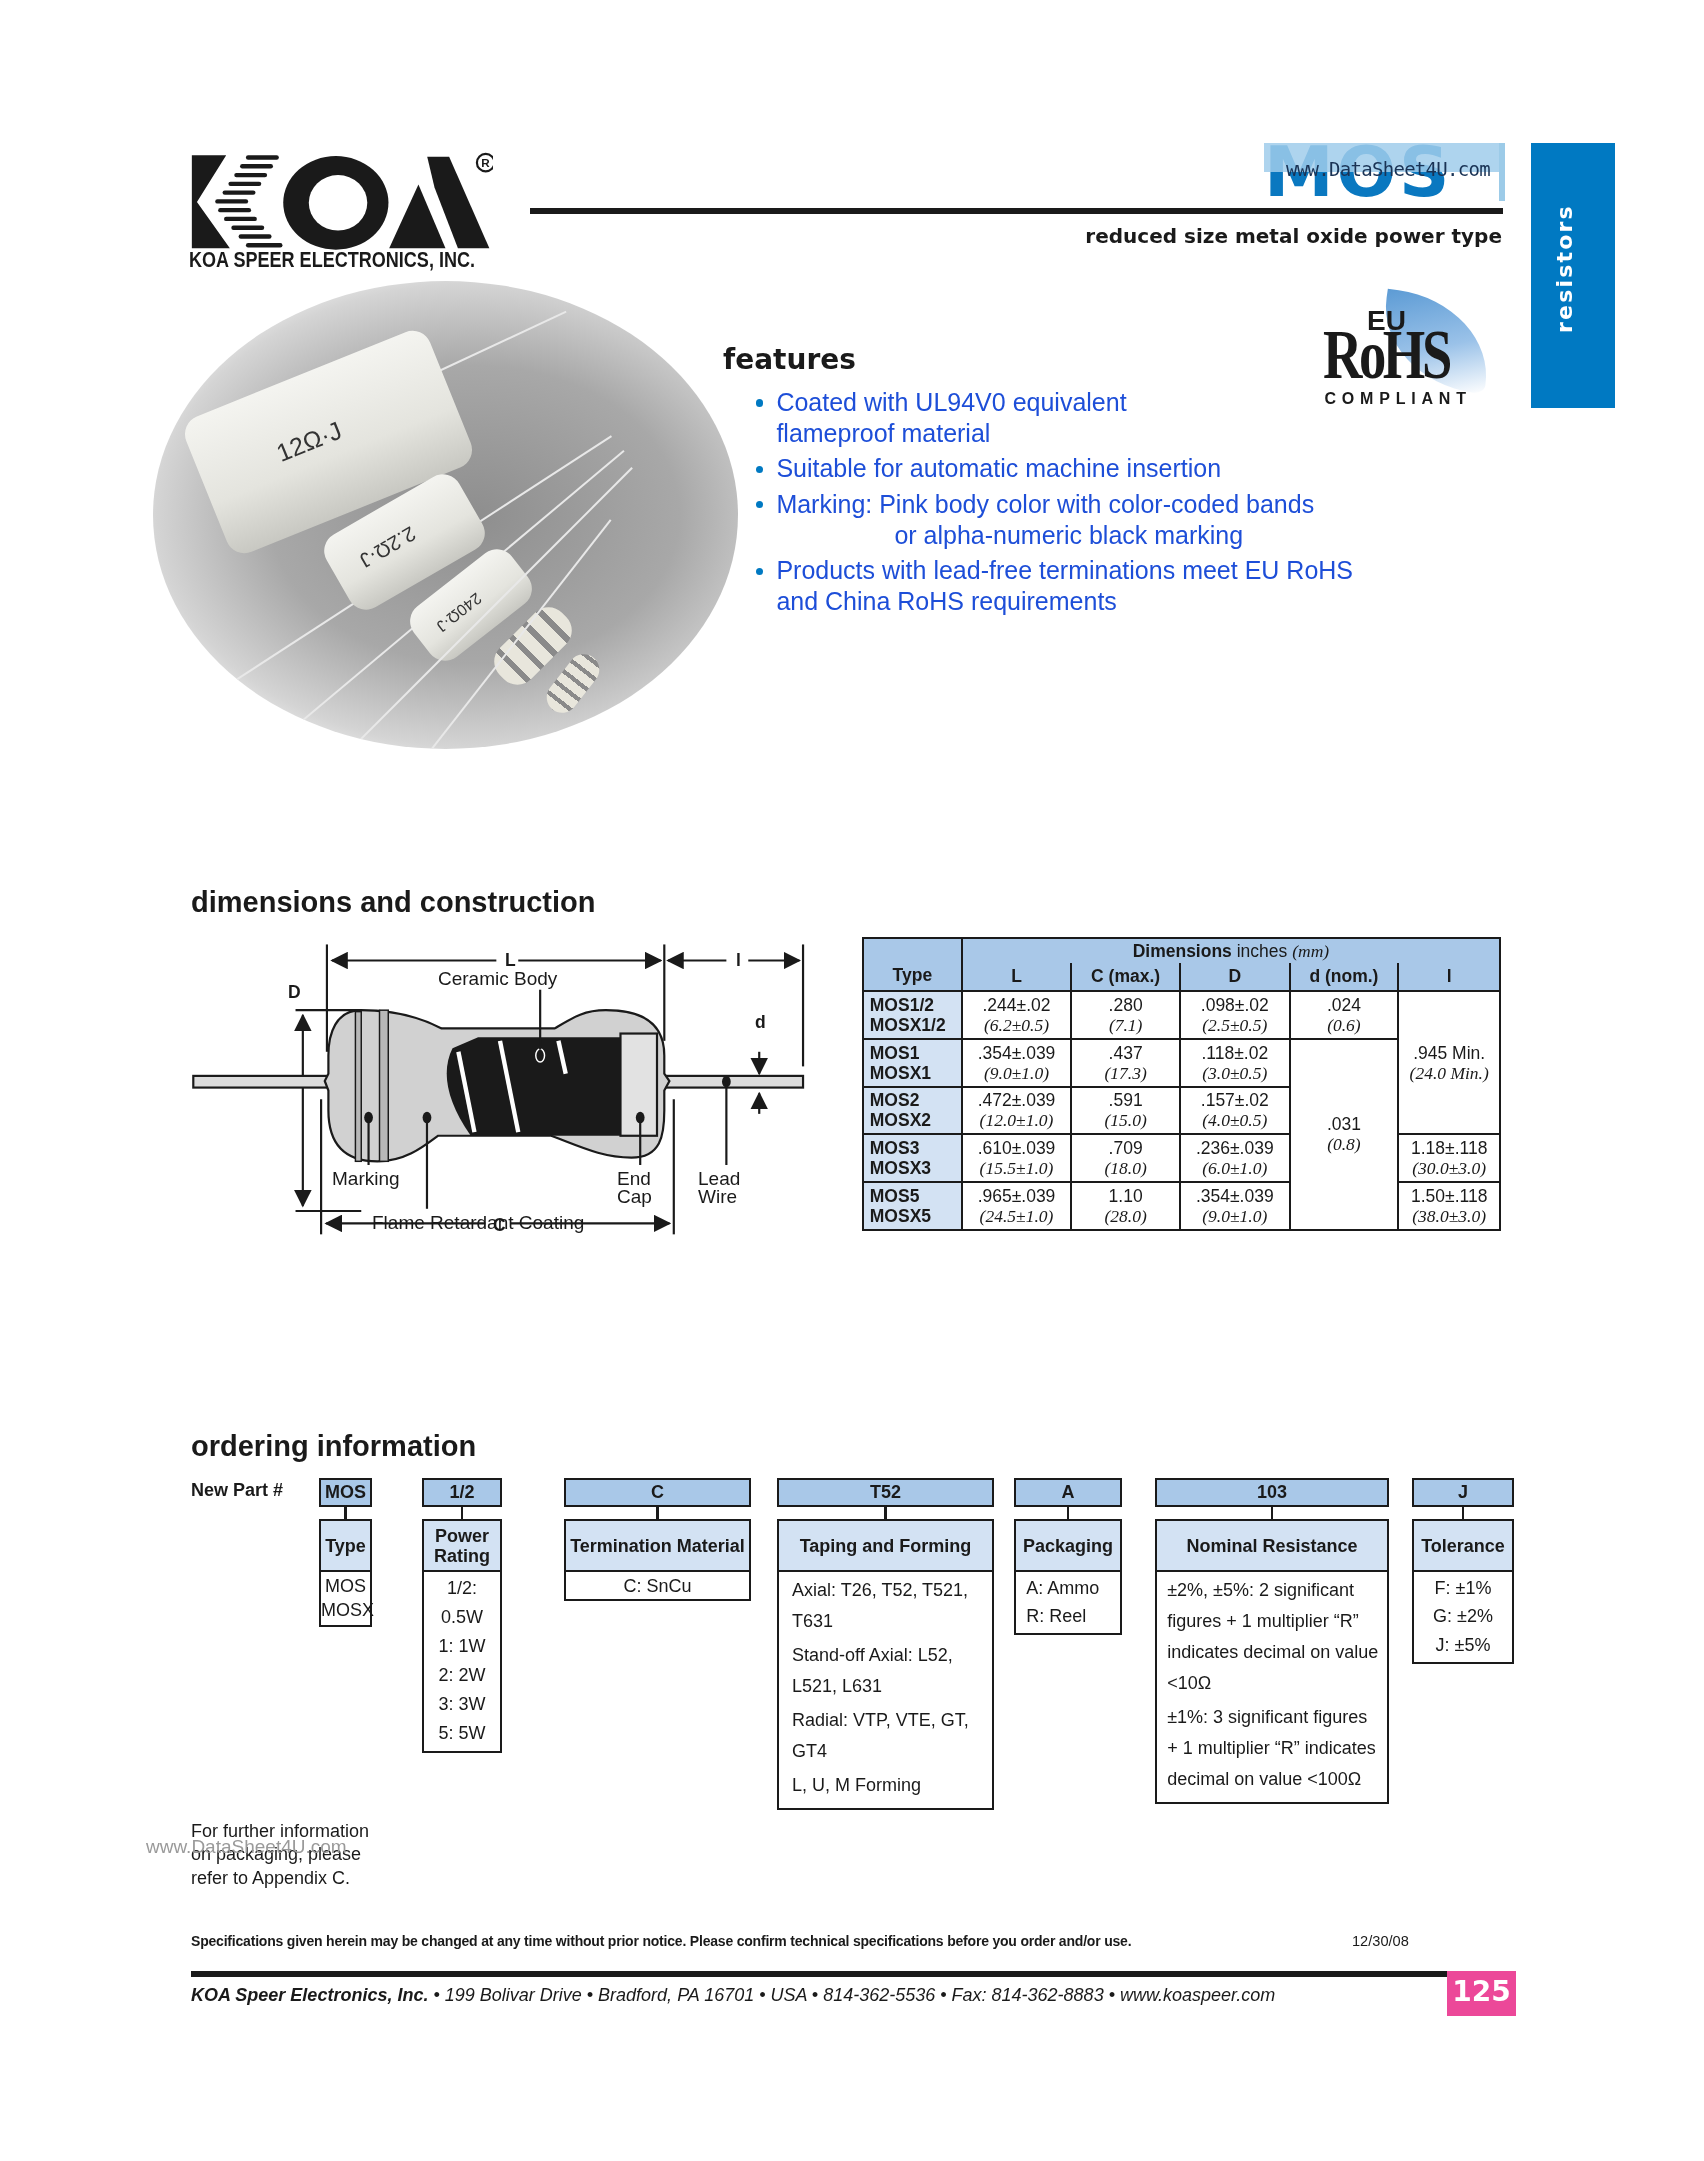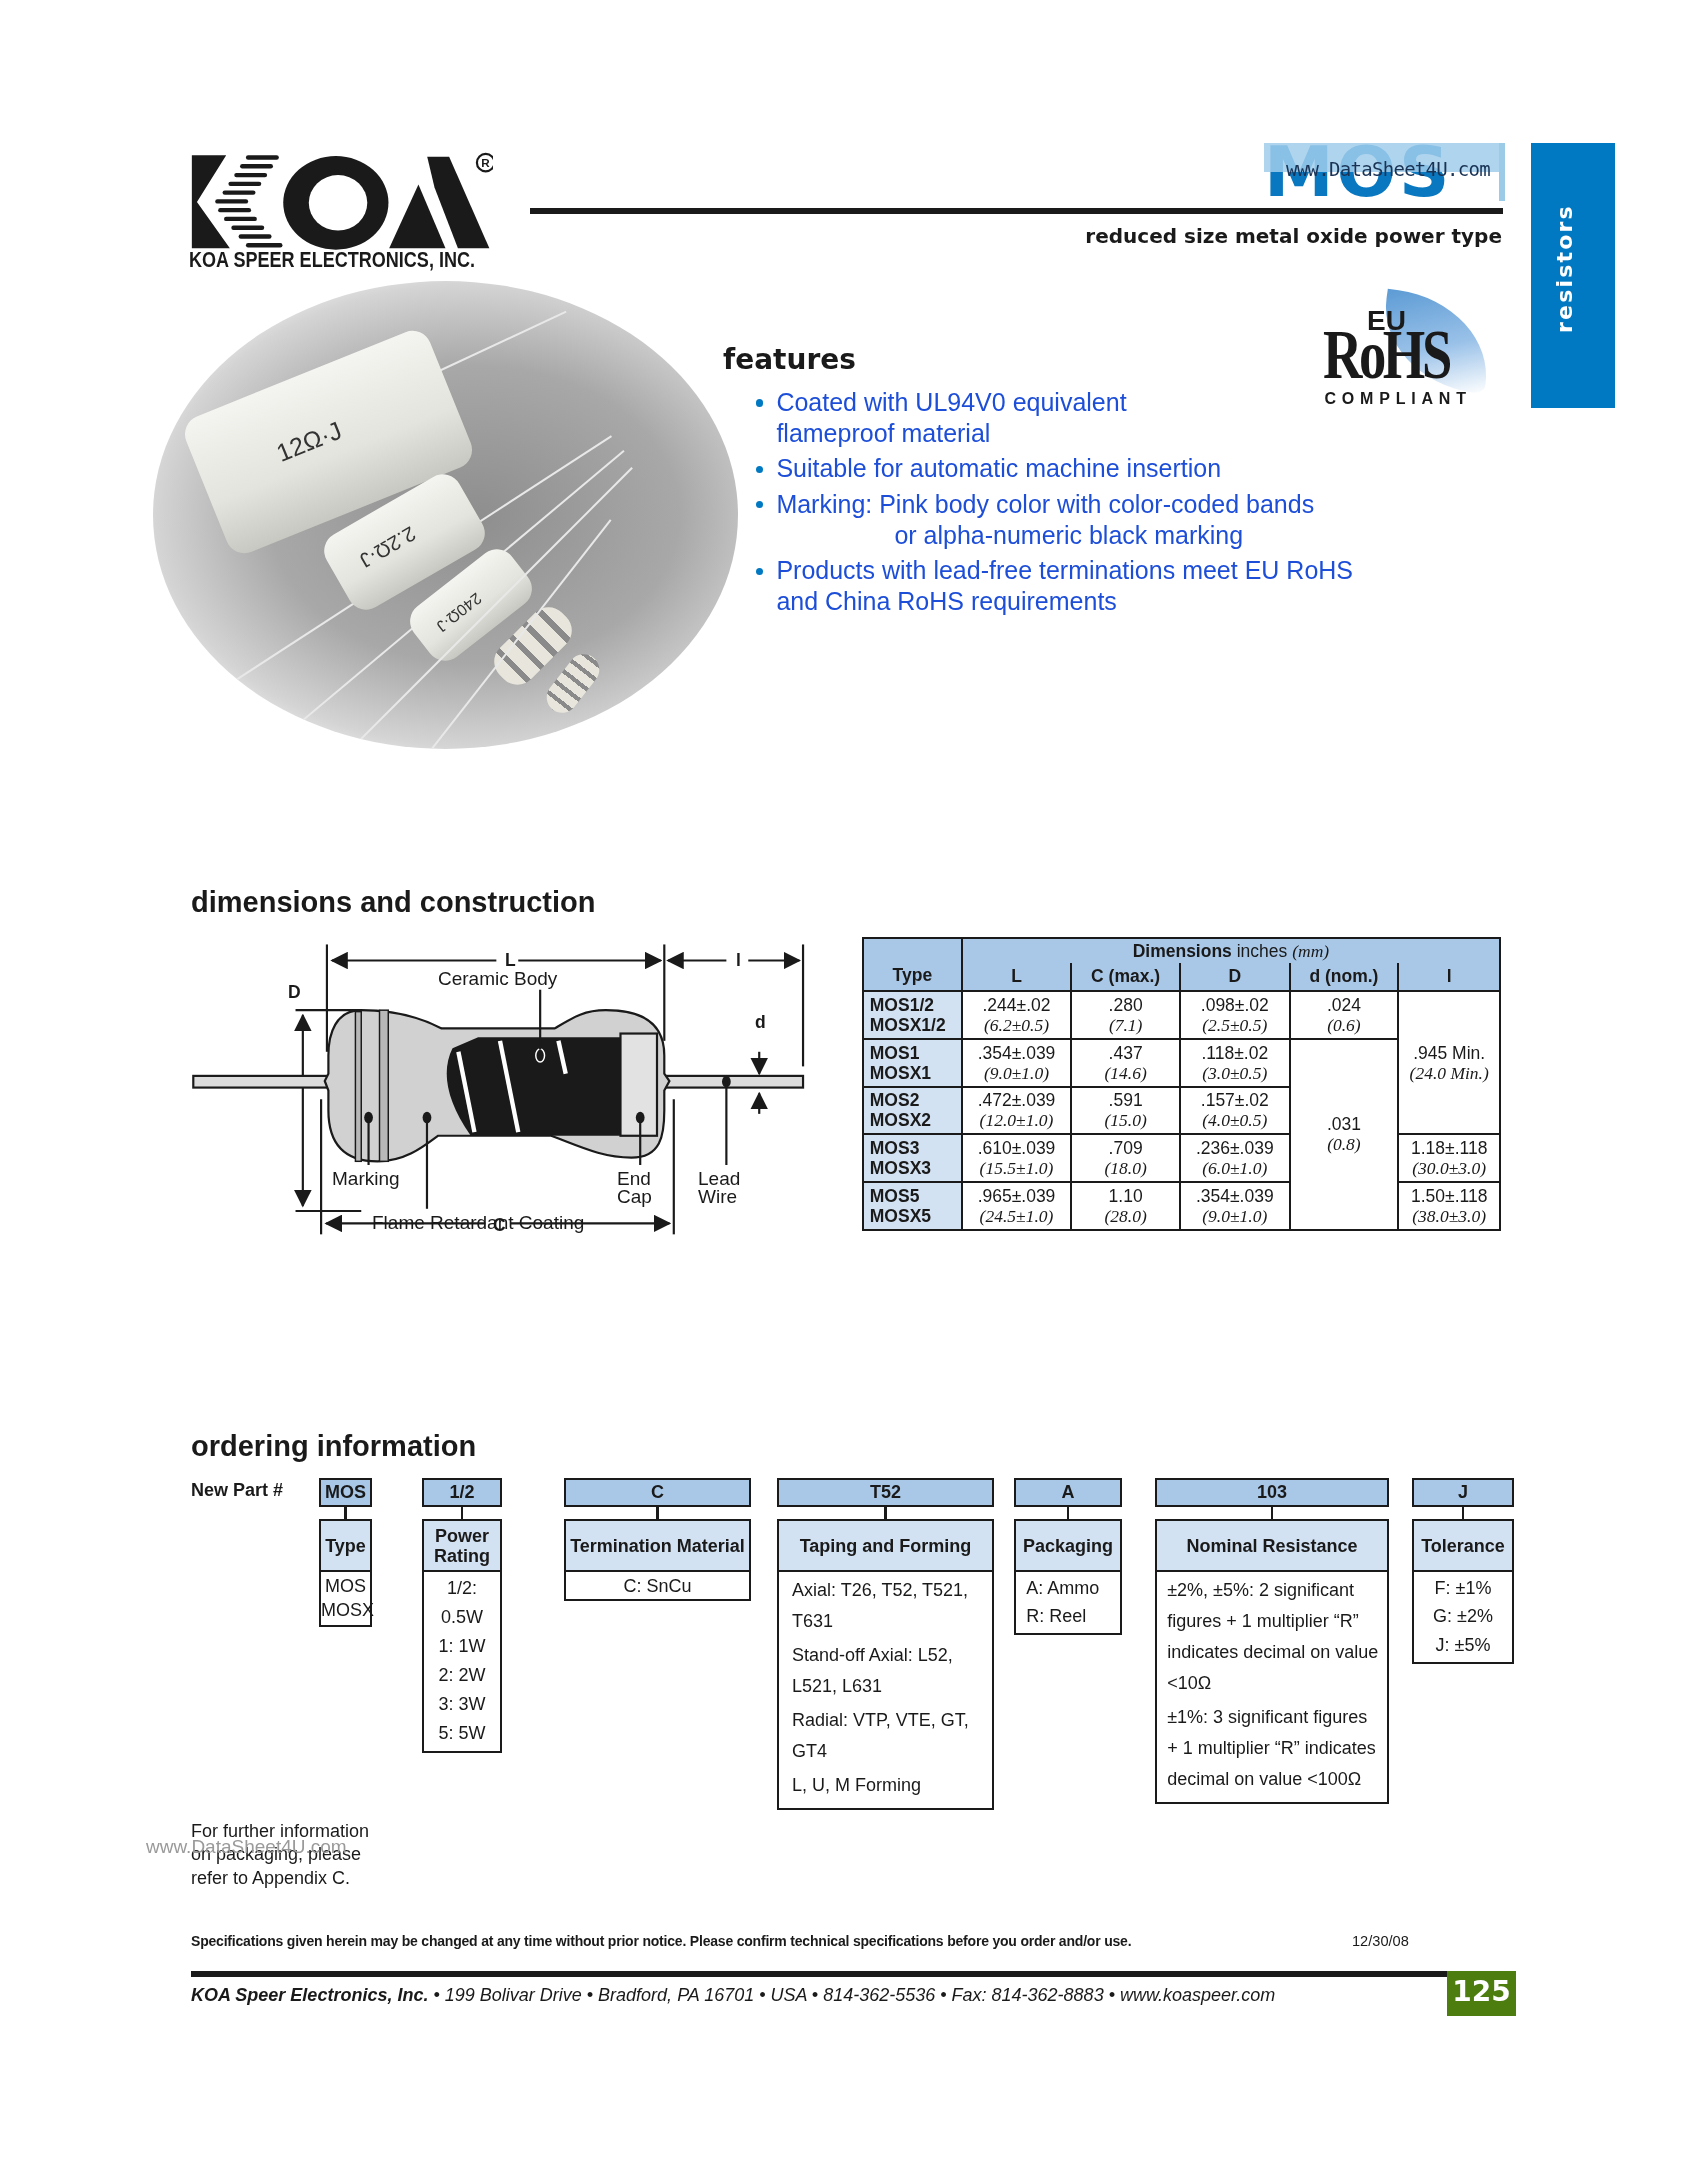--- a/index.html
+++ b/index.html
@@ -76,21 +76,21 @@
 
   .note { left: 191px; top: 1820px; font-family: "Liberation Sans", sans-serif; font-size: 18px; line-height: 23.4px; }
   .watermark-bottom { left: 146px; top: 1836px; font-family: "Liberation Sans", sans-serif; font-size: 19px; color: #9a9a9a; }
 
   
   .disclaimer { left: 191px; top: 1933px; font-family: "Liberation Sans", sans-serif; font-weight: bold; font-size: 14px; letter-spacing: -0.2px; }
   .date { left: 1352px; top: 1933px; font-family: "Liberation Sans", sans-serif; font-size: 14.6px; }
   .footer-rule { left: 191px; top: 1971px; width: 1315px; height: 5.8px; background: #1a1a1a; }
   .footer-addr { left: 191px; top: 1985px; font-family: "Liberation Sans", sans-serif; font-style: italic; font-size: 18px; white-space: nowrap; }
   .footer-addr b { font-weight: bold; }
-  .page-num { left: 1447px; top: 1971px; width: 69px; height: 45px; background: #4d7c0f; color: #ffffff; font-weight: bold; font-size: 28px; text-align: center; line-height: 41px; font-family: "DejaVu Sans", sans-serif; }
+  .page-num { left: 1447px; top: 1971px; width: 69px; height: 45px; background: #ec4899; color: #ffffff; font-weight: bold; font-size: 28px; text-align: center; line-height: 41px; font-family: "DejaVu Sans", sans-serif; }
 </style>
 </head>
 <body>
 
 <svg class="abs logo" viewBox="0 0 420 150">
   <polygon points="8,18 55,18 15,82 60,145 8,145" fill="#1a1a1a"></polygon>
   <g fill="#1a1a1a">
     <rect x="82" y="18" width="45" height="6" rx="3"></rect>
     <rect x="74" y="30" width="45" height="6" rx="3"></rect>
     <rect x="66" y="42" width="45" height="6" rx="3"></rect>
@@ -299,21 +299,21 @@
     <td class="type-cell">
           <div>MOS1</div>
           <div>MOSX1</div>
         </td>
     <td class="val">
           <div>.354±.039</div>
           <div class="mm">(9.0±1.0)</div>
         </td>
     <td class="val">
           <div>.437</div>
-          <div class="mm">(14.6)</div>
+          <div class="mm">(17.3)</div>
         </td>
     <td class="val">
           <div>.118±.02</div>
           <div class="mm">(3.0±0.5)</div>
         </td>
     <td class="val" rowspan="4">
           <div>.031</div>
           <div class="mm">(0.8)</div>
         </td>
   </tr>

